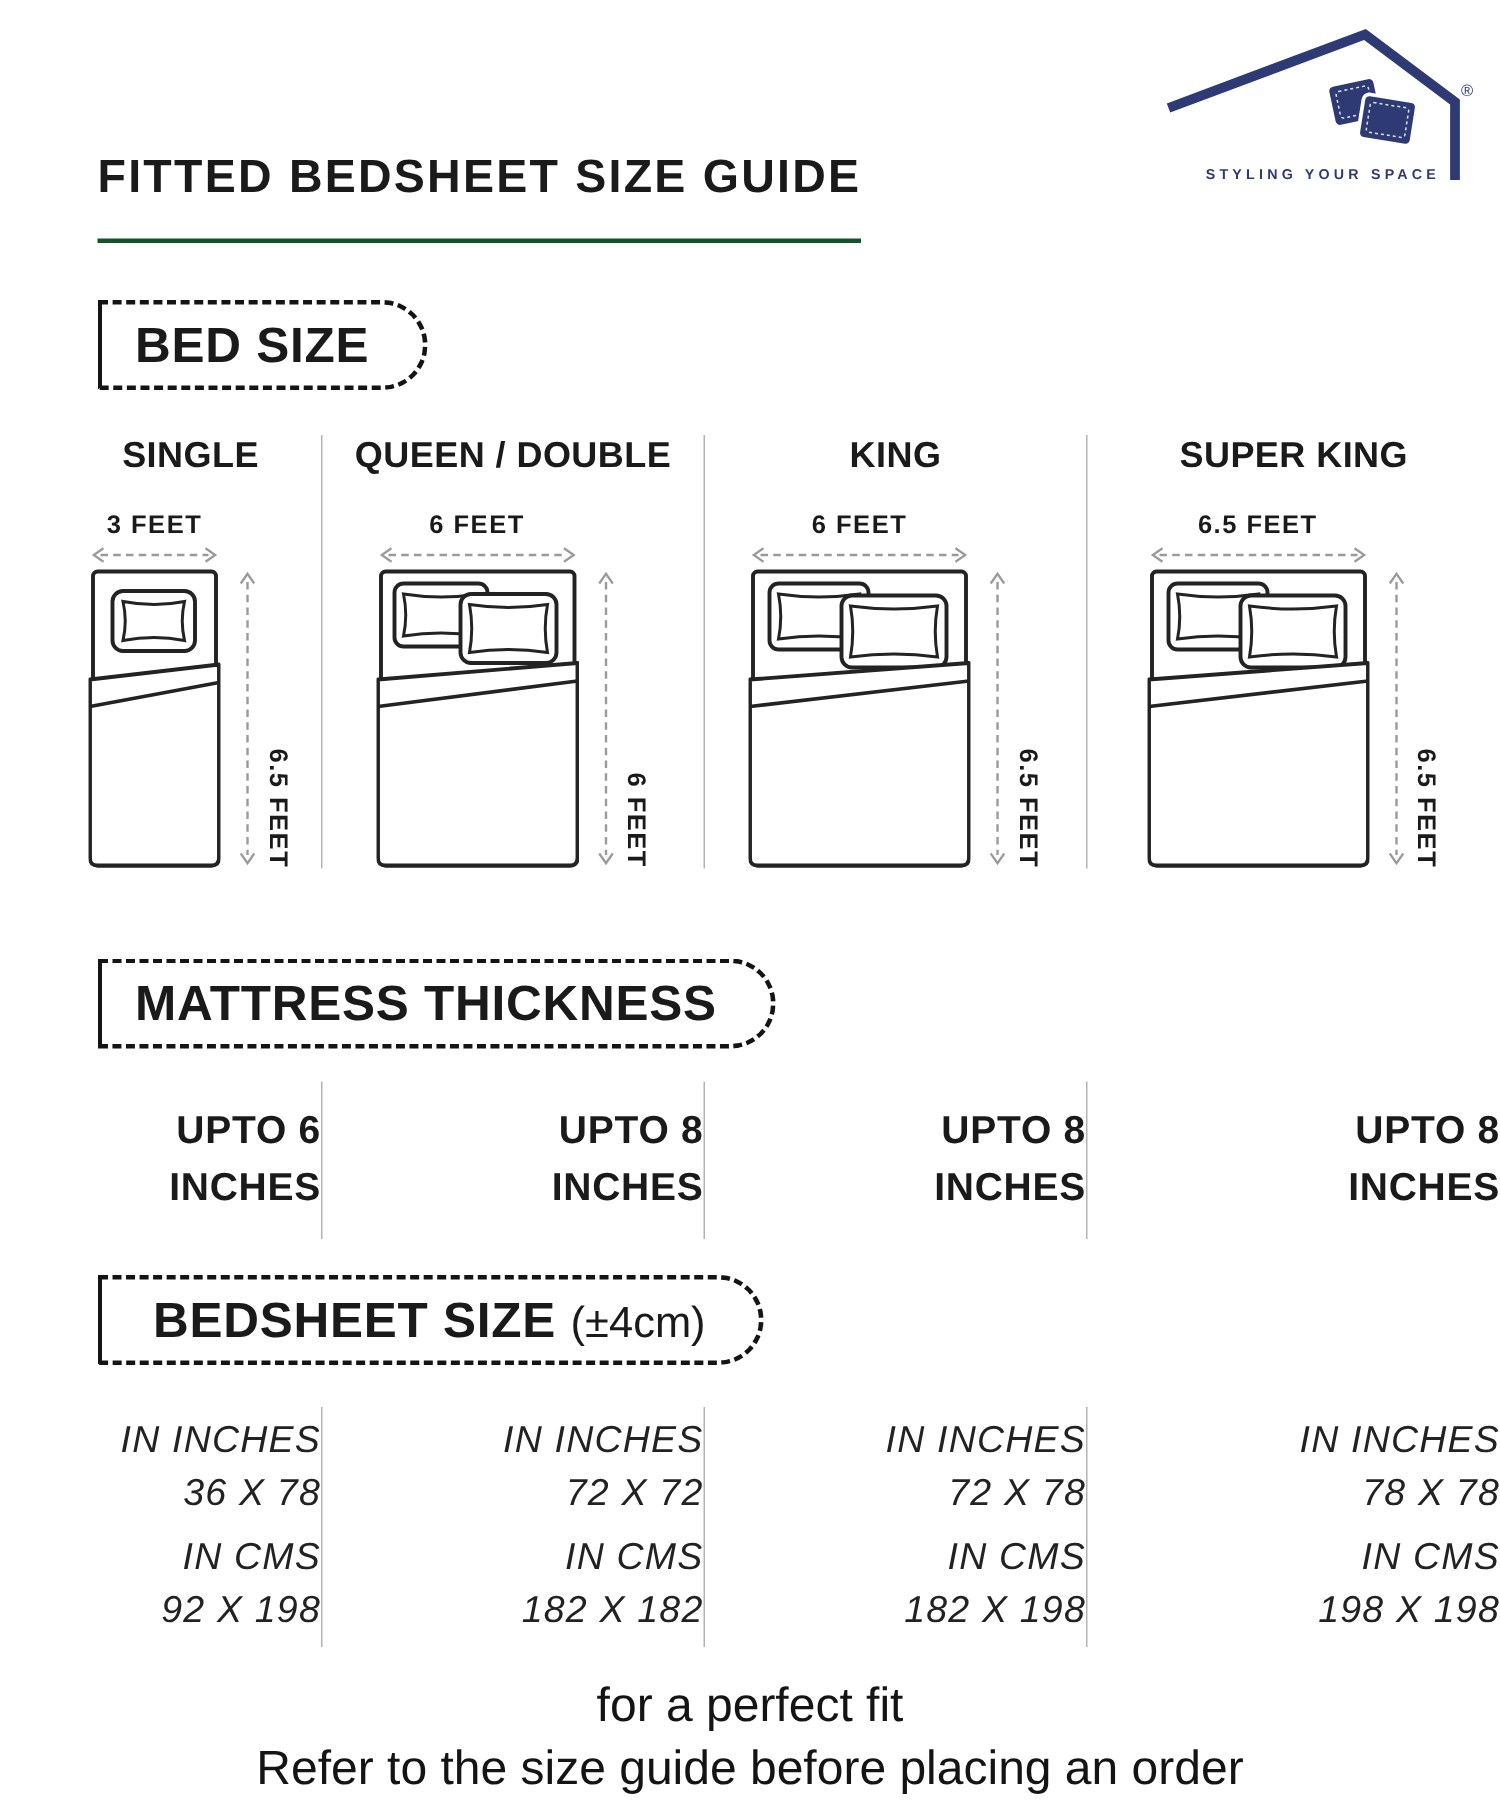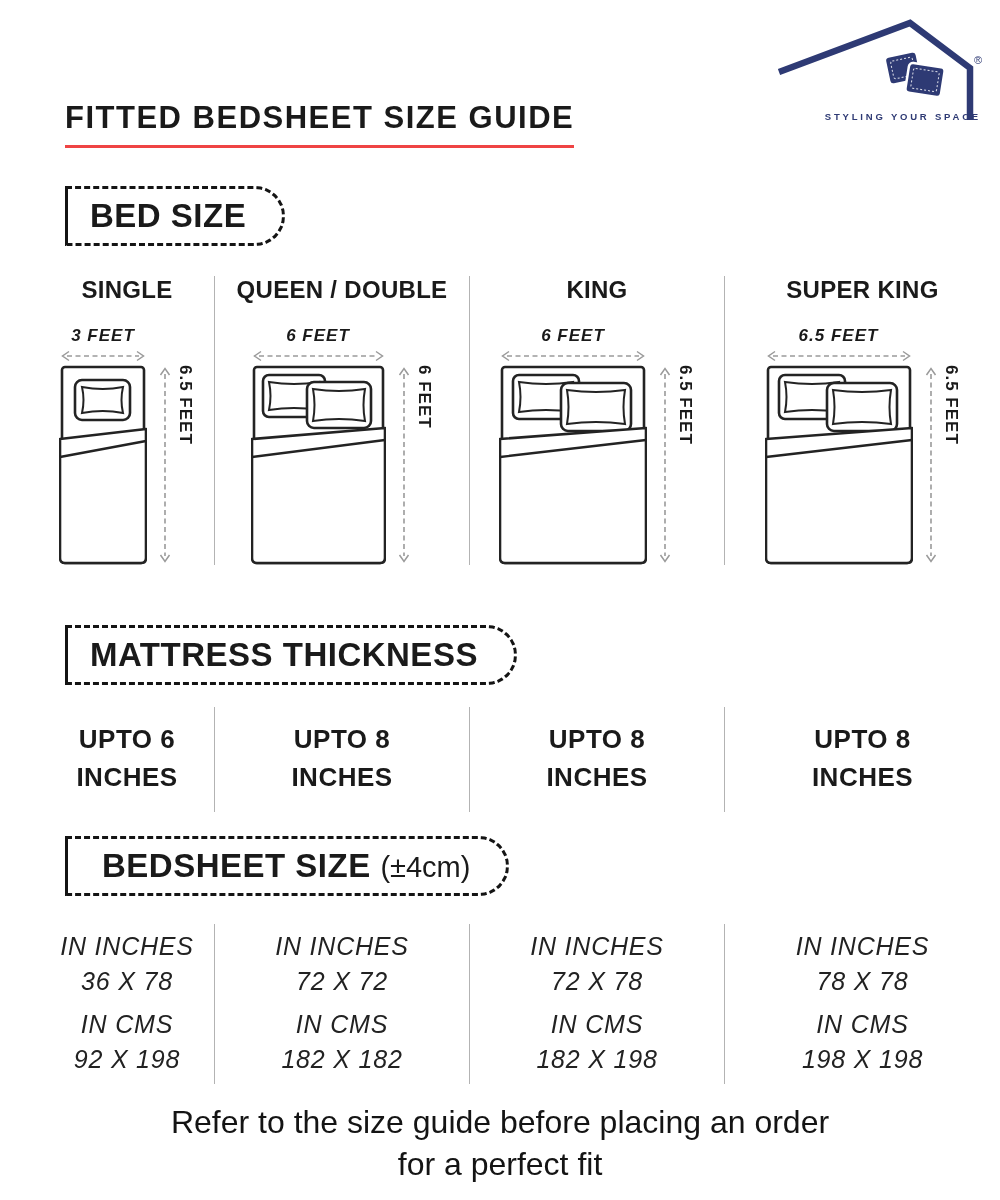--- a/index.html
+++ b/index.html
@@ -14,31 +14,31 @@
 
   
   .logo { position:absolute; top:12px; right:16px; width:232px; height:114px; }
   .logo svg { position:absolute; top:0; left:0; }
   .brand-name {
     position:absolute; top:63px; left:0; width:222px; text-align:center;
     font-family:"Liberation Serif", serif; font-style:italic; font-weight:600;
     font-size:31px; color:#e87c23; white-space:nowrap; letter-spacing:0.5px;
   }
   .brand-tag {
-    position:absolute; top:99px; right:3px; text-align:right;
+    position:absolute; top:99px; right:24px; text-align:right;
     font-size:9.5px; font-weight:700; letter-spacing:2.8px; color:#2e3a74; white-space:nowrap;margin-left:32px;
   }
 
   
   .title {
     width:fit-content;
     margin:100px 0 0 65px;
     font-size:31px; font-weight:700; letter-spacing:1.5px;
-    padding-bottom:9px;
-    border-bottom:3px solid #ef4444;
+    padding-bottom:23px;
+    border-bottom:3px solid #14532d;
     white-space:nowrap;
   }
 
   
   .pill {
     width:fit-content;
     margin-left:65px;
     border:3px dashed #141414;
     border-left:3px solid #141414;
     border-radius:0 32px 32px 0;
@@ -51,30 +51,30 @@
   .pill-mattress { margin-top:60px; }
   .pill-sheet { margin-top:24px;padding-left:34px; }
 
   
   .grid {
     display:grid;
     grid-template-columns:175px 255px 255px 275px;
     width:960px;
     margin-left:40px;
   }
-  .grid > .cell { border-right:1.5px solid #b3b3b3; }
+  .grid > .cell { border-right:1.5px solid #b3b3b3;text-align:right; }
   .grid > .cell:last-child { border-right:none; }
 
   
   .bed-row { margin-top:30px; }
   .bed-cell { display:flex; flex-direction:column; align-items:center; }
   .bed-header { font-size:24px; font-weight:700; letter-spacing:0.3px; white-space:nowrap; }
   .bed-fig { display:flex; margin-top:22px; }
   .bed-main { display:flex; flex-direction:column; align-items:center; }
-  .dim-w { font-size:17px; font-weight:700; letter-spacing:1px; height:21px; white-space:nowrap;font-style:italic; }
+  .dim-w { font-size:17px; font-weight:700; letter-spacing:1px; height:21px; white-space:nowrap; }
   .arrow-h { margin:2px 0; display:block; }
   .bed-svg { display:block; }
   .h-col { display:flex; margin-left:11px; margin-top:39px; }
   .dim-h {
     writing-mode:vertical-rl;
     font-size:17px; font-weight:700; letter-spacing:1px;
     margin-left:3px; white-space:nowrap;
   }
 
   
@@ -290,15 +290,15 @@
   </div>
   <div class="cell sheet-cell">
     <div>IN INCHES</div>
     <div class="sheet-val">78 X 78</div>
     <div class="sheet-lbl2">IN CMS</div>
     <div class="sheet-val">198 X 198</div>
   </div>
 </div>
 
 <div class="footer">
+  <div>for a perfect fit</div>
   <div>Refer to the size guide before placing an order</div>
-  <div>for a perfect fit</div>
 </div>
 
 </body></html>

